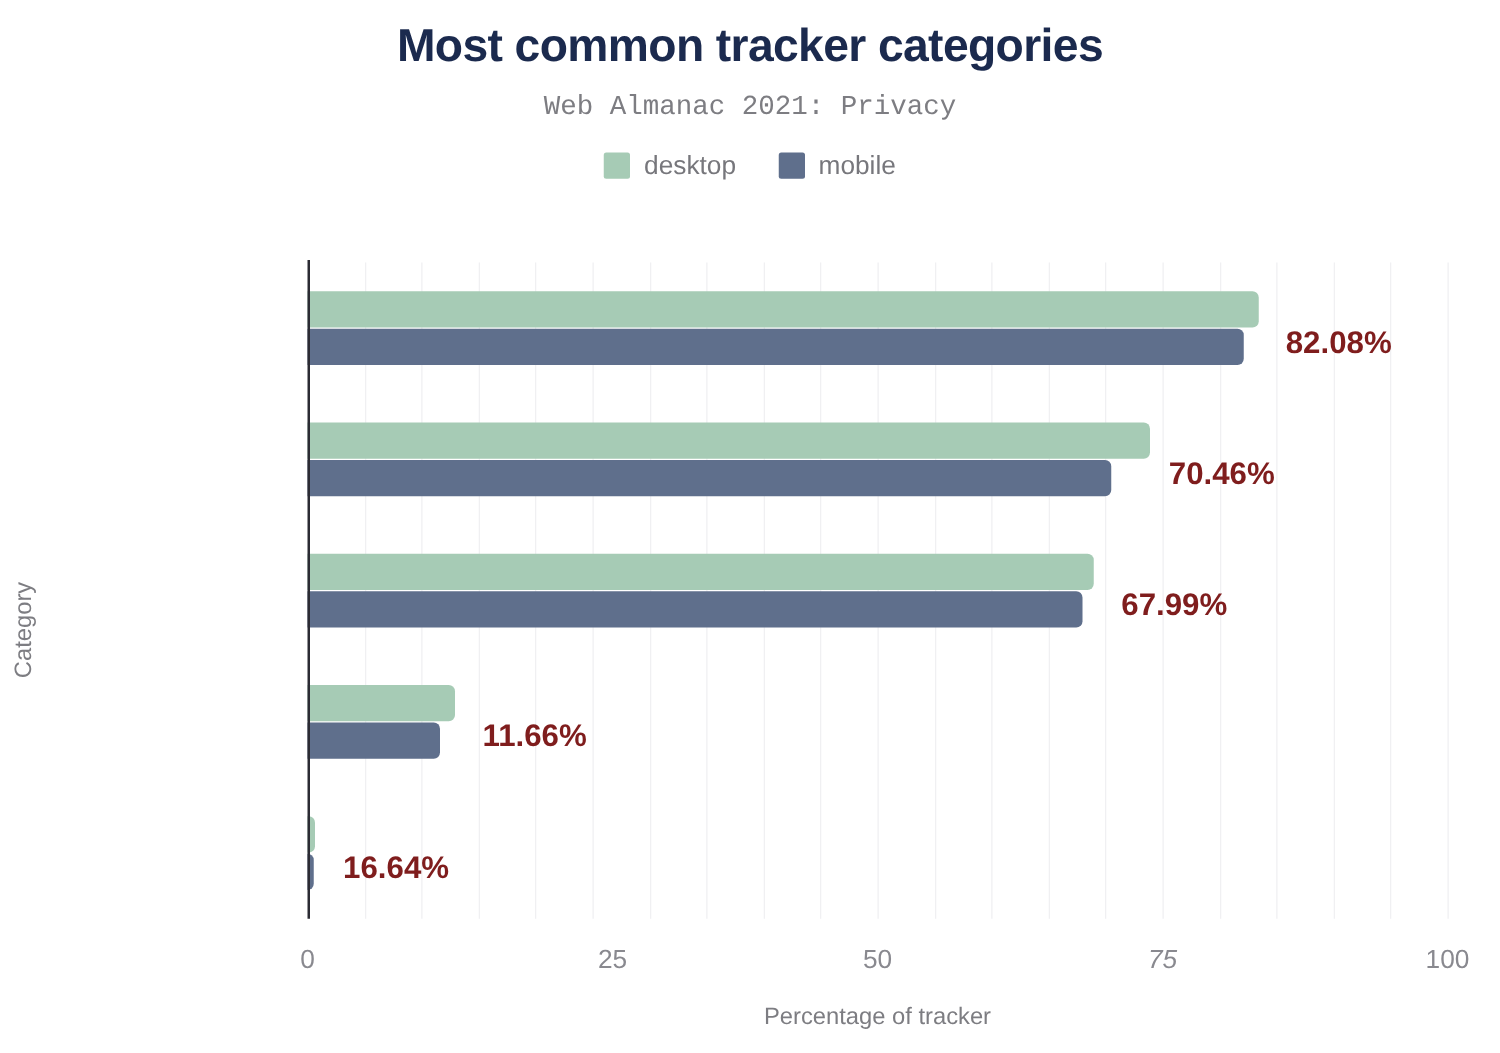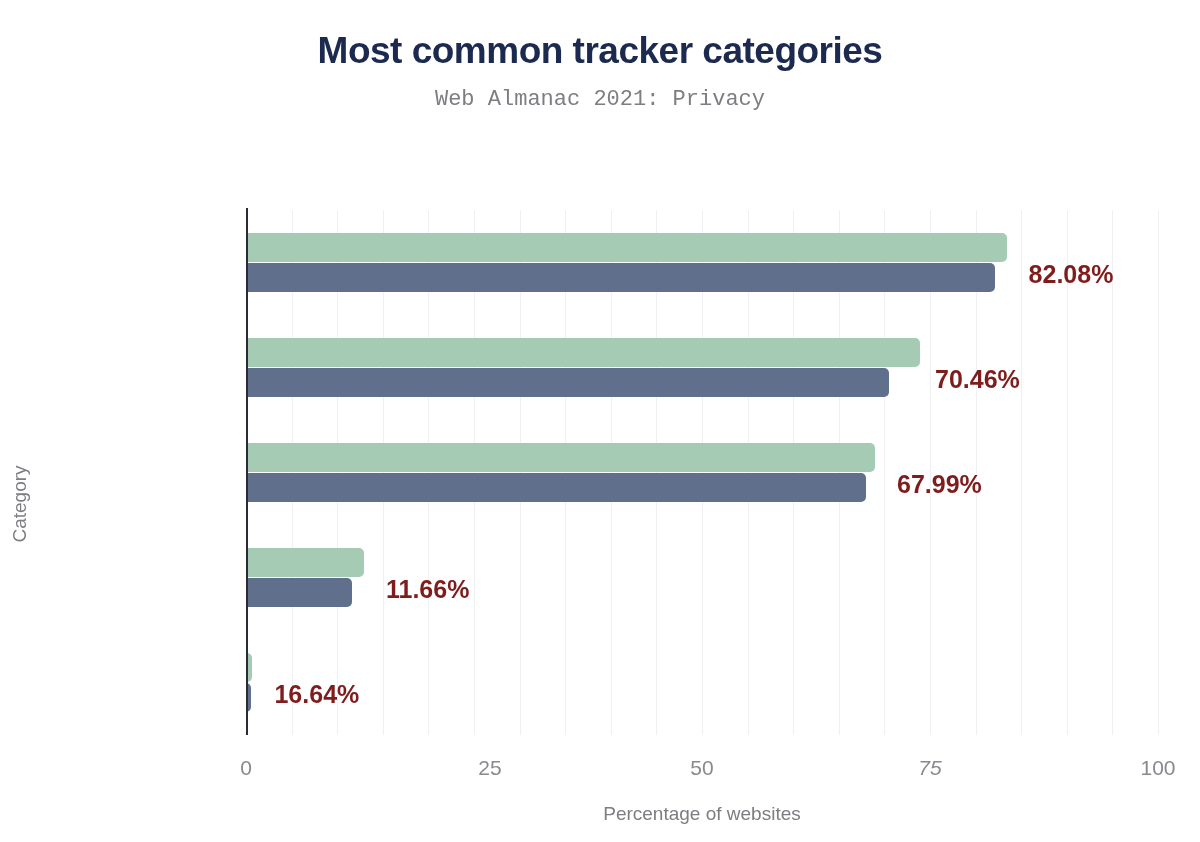--- a/index.html
+++ b/index.html
@@ -11,21 +11,21 @@
     width: 1200px;
     height: 842px;
     font-family: "Liberation Sans", sans-serif;
     overflow: hidden;
     position: relative;
   }
 
   
   #chart-header {
     text-align: center;
-    padding-top: 30px;
+    padding-top: 16px;
   }
   #chart-title {
     font-size: 37px;
     font-weight: bold;
     color: #1b2a4e;
     letter-spacing: -0.5px;
     line-height: 1.15;
     margin: 0;
   }
   #chart-subtitle {
@@ -151,20 +151,30 @@
     font-size: 19px;
     color: #7d7d82;
   }
 </style>
 </head>
 <body>
 
 <div id="chart-header">
   <h1 id="chart-title">Most common tracker categories</h1>
   <div id="chart-subtitle">Web Almanac 2021: Privacy</div>
+  <div id="chart-legend">
+    <div class="legend-item">
+      <span class="legend-swatch" style="background: rgb(166, 203, 181);"></span>
+      <span class="legend-label">desktop</span>
+    </div>
+    <div class="legend-item">
+      <span class="legend-swatch" style="background: rgb(95, 111, 140);"></span>
+      <span class="legend-label">mobile</span>
+    </div>
+  </div>
 </div>
 
 <div id="plot-wrap">
   <div id="y-axis-title">Category</div>
   <div id="plot-area">
     <div id="grid-layer">
         <div class="gridline" style="left: 45.6px;"></div>
         <div class="gridline" style="left: 91.2px;"></div>
         <div class="gridline" style="left: 136.8px;"></div>
         <div class="gridline" style="left: 182.4px;"></div>
@@ -215,15 +225,15 @@
   </div>
   <div id="y-axis-line"></div>
   <div id="x-axis">
     <div id="x-ticks">
         <div class="tick-label" style="left: 0px;">0</div>
         <div class="tick-label" style="left: 244px;">25</div>
         <div class="tick-label" style="left: 456px;">50</div>
         <div class="tick-label" style="left: 684px; font-style: italic;">75</div>
         <div class="tick-label" style="left: 912px;">100</div>
       </div>
-    <div id="x-axis-title">Percentage of websites</div>
+    <div id="x-axis-title">Percentage of tracker</div>
   </div>
 </div>
 
 </body></html>

